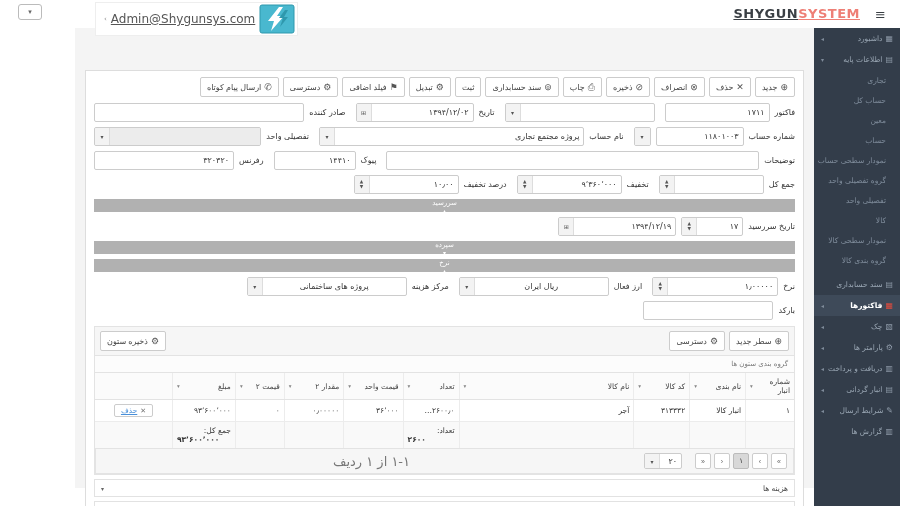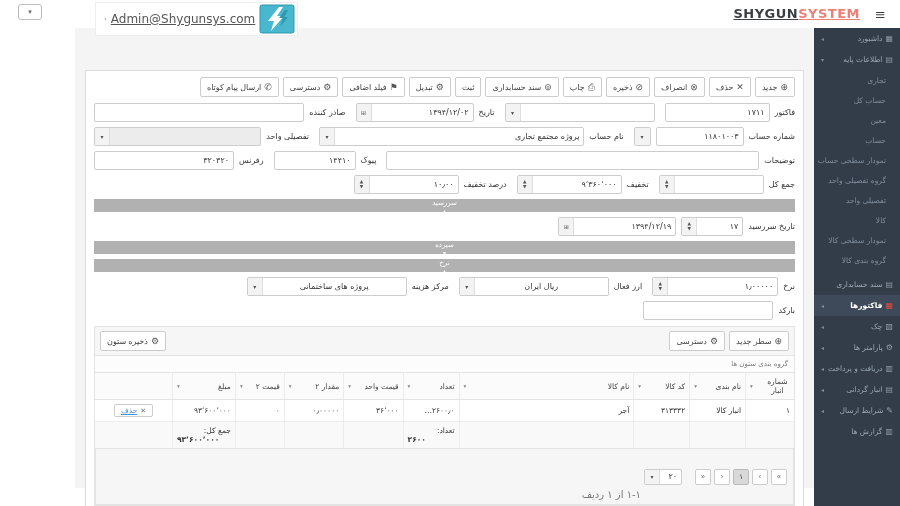--- a/index.html
+++ b/index.html
@@ -73,42 +73,42 @@
   .gridbar .spacer { flex:1; }
   .grouphint { background:#fcfcfc; border:1px solid #e3e3e3; border-bottom:none; font-size:7px; color:#777;
                padding:4px 6px; direction:rtl; }
 
   
   .tbl { border:1px solid #e3e3e3; direction:rtl; font-size:7.5px; color:#333; }
   .trow { display:flex; direction:rtl; }
   .trow > div { padding:4px 4px; border-left:1px solid #ececec; display:flex; align-items:center; min-height:18px; }
   .trow > div:last-child { border-left:none; }
   .thead { background:#fbfbfb; border-bottom:1px solid #e3e3e3; color:#444; }
-  .thead > div { gap:12px;text-align:center; }
+  .thead > div { gap:12px; }
   .thead .fcaret { font-size:5.5px; color:#888; margin-right:auto; cursor:pointer; }
   .tdata { background:#fff; border-bottom:1px solid #ececec; }
   .tsum { background:#f9f9f9; border-bottom:1px solid #e3e3e3; color:#333; }
   .tsum > div { display:block; }
   .tsum b { display:block; font-size:7.5px; }
   .c-wno{width:7%;} .c-wname{width:8%;} .c-gcode{width:8%;} .c-gname{width:25%;} .c-qty{width:8%;}
   .c-uprice{width:8.5%;} .c-qty2{width:8.5%;} .c-price2{width:7%;} .c-amount{width:9%;} .c-act{width:11%; justify-content:center;}
   .num { direction:ltr; justify-content:flex-end; }
   .del-btn { background:#fff; border:1px solid #ccc; border-radius:2px; font-size:7.5px; padding:1px 6px; display:inline-flex;
              align-items:center; gap:3px; cursor:pointer; }
   .del-btn .txt { color:#4a90d9; text-decoration:underline; }
   .del-btn .x { color:#777; font-size:7px; }
 
   
   .pager { display:flex; direction:rtl; align-items:center; background:#f6f6f6; border:1px solid #e3e3e3; border-top:none;
            padding:4px 6px; gap:3px; font-size:7.5px; color:#777; }
   .pbtn { width:16px; height:16px; border:1px solid #ccc; background:#fff; border-radius:2px; display:flex; align-items:center;
           justify-content:center; font-size:7px; color:#666; cursor:pointer; }
   .pbtn.cur { background:#d8d8d8; border-color:#bbb; color:#333; }
   .psize { margin-right:10px; }
-  .pinfo { flex:1; text-align:right; direction:rtl; font-size:10px;margin-top:36px; }
+  .pinfo { flex:1; text-align:center; direction:rtl; font-size:13px; }
 
   
   .footer { position:absolute; left:75px; right:86px; bottom:0; height:18px; background:#38424f; color:#97a1ad;
             font-size:7.5px; display:flex; align-items:center; justify-content:center; z-index:5; }
 </style>
 </head>
 <body>
 
 <div class="page">
 

